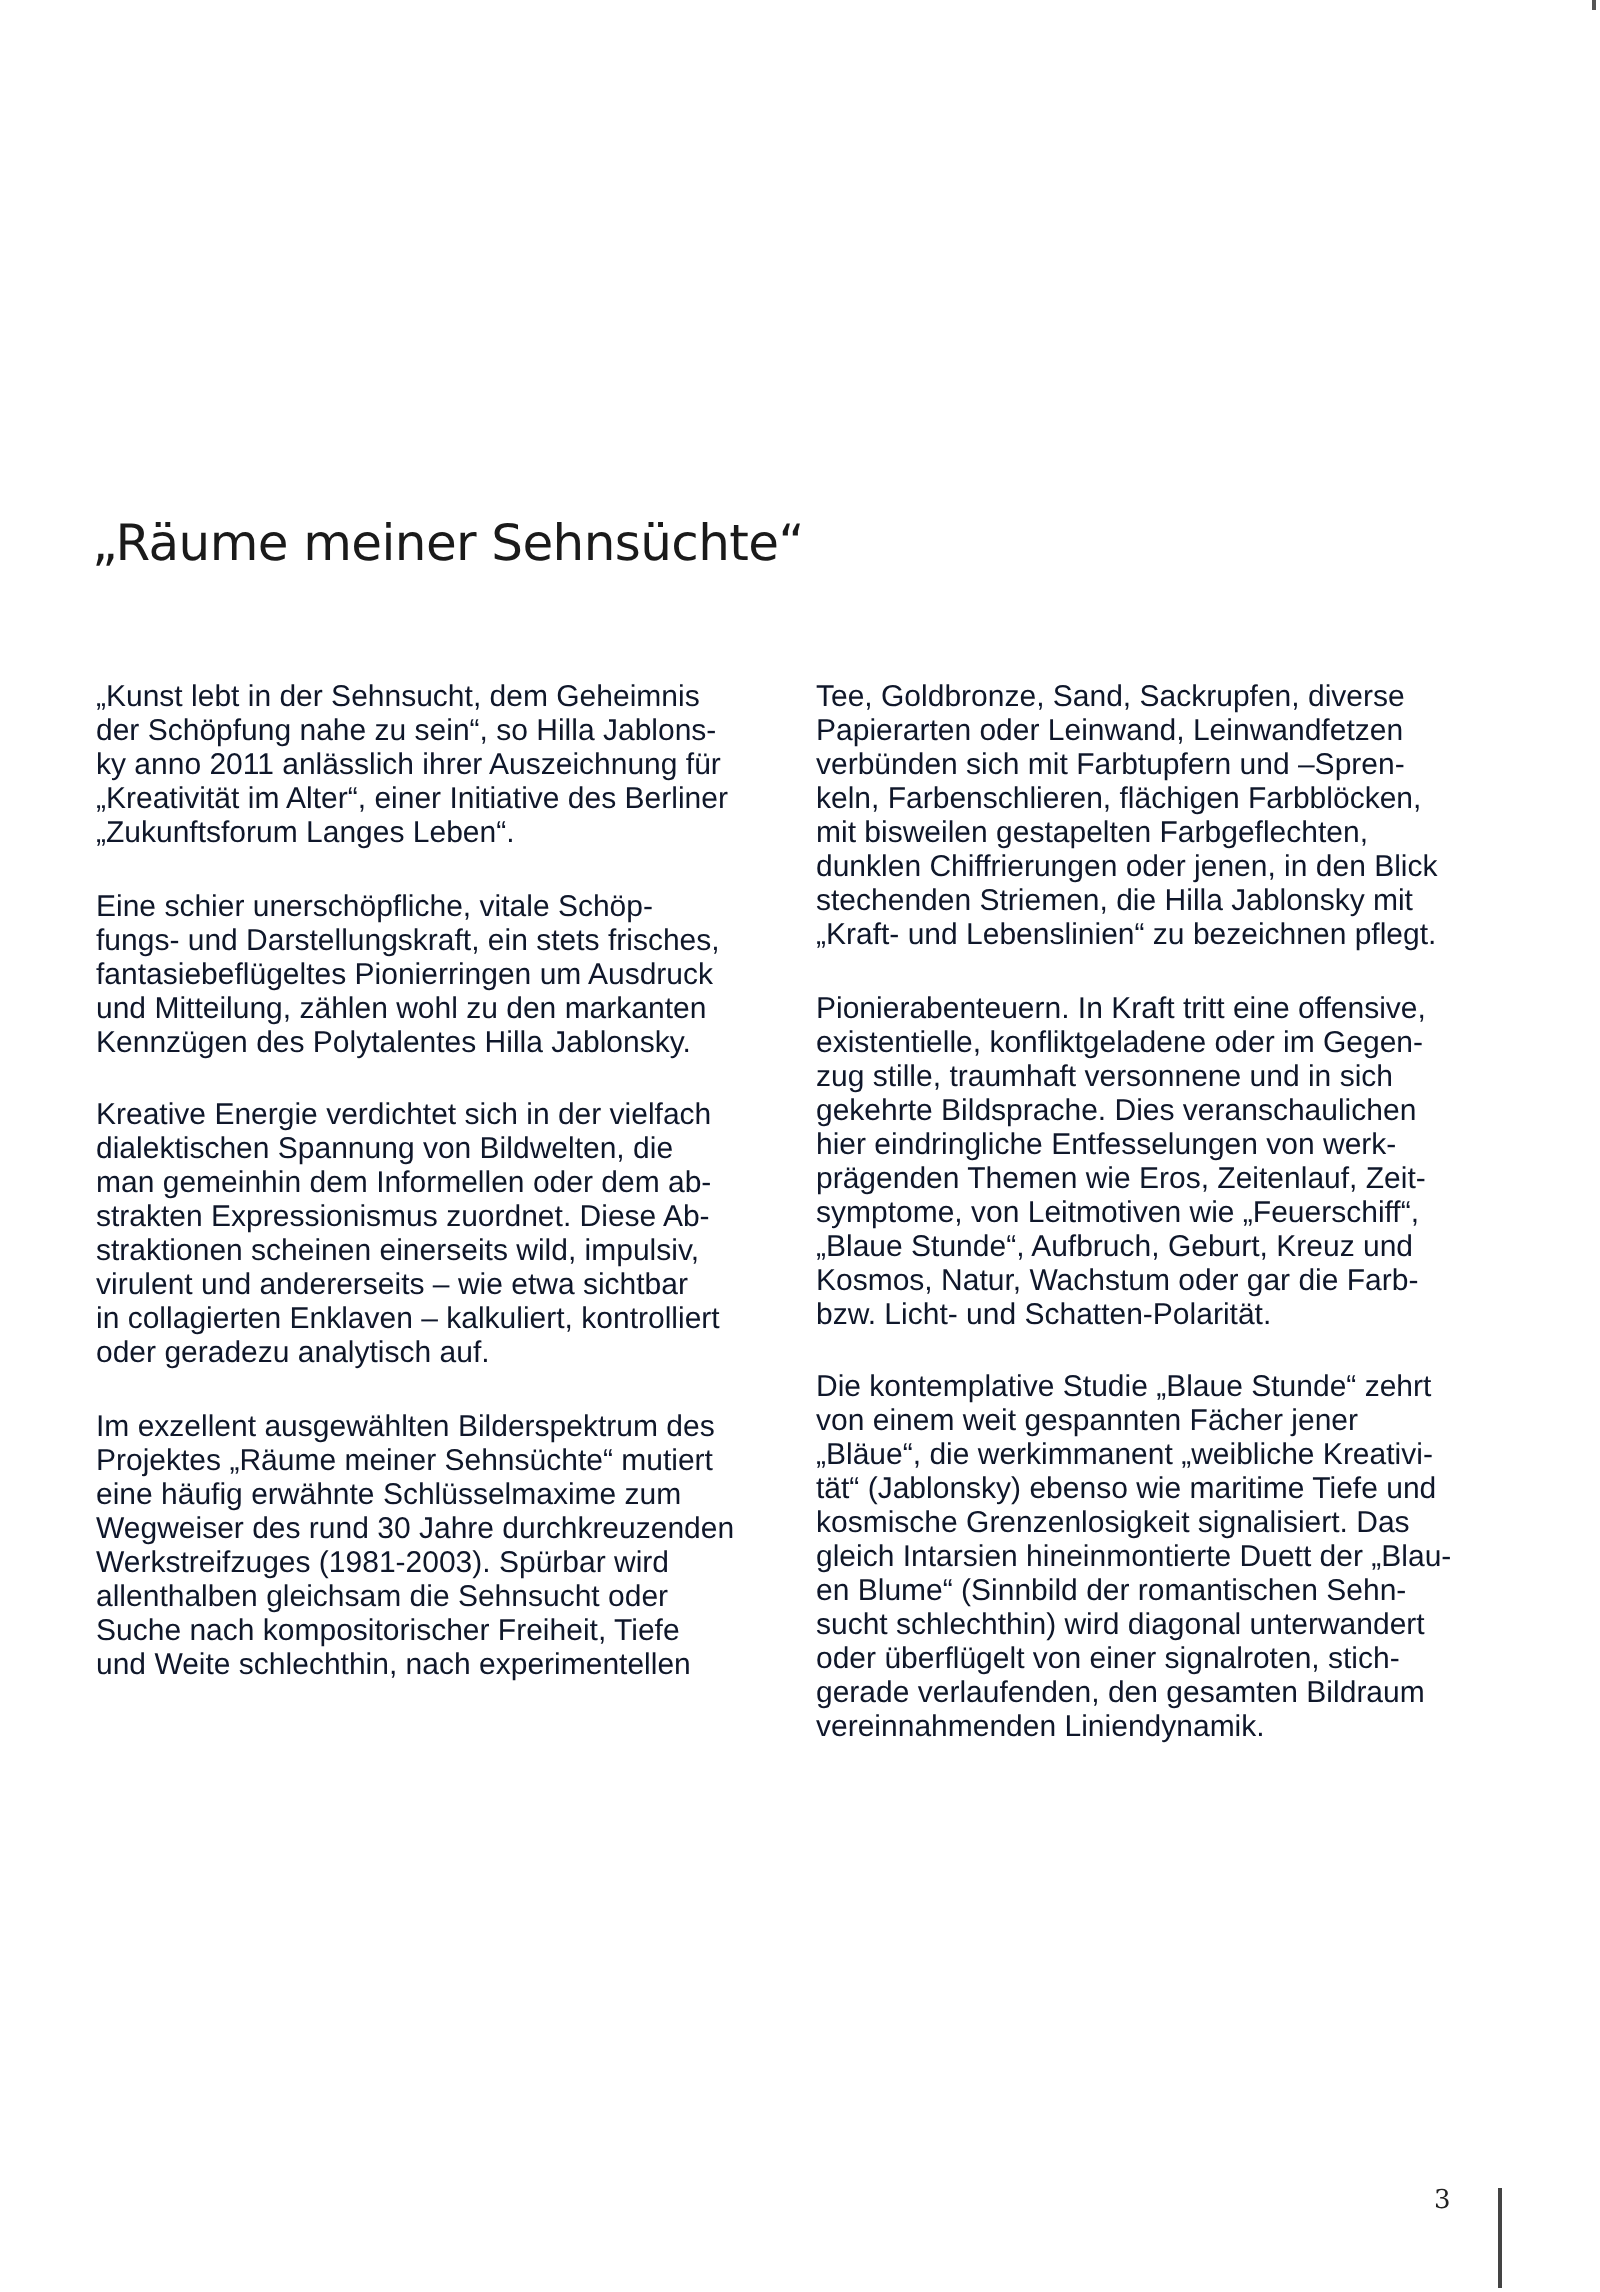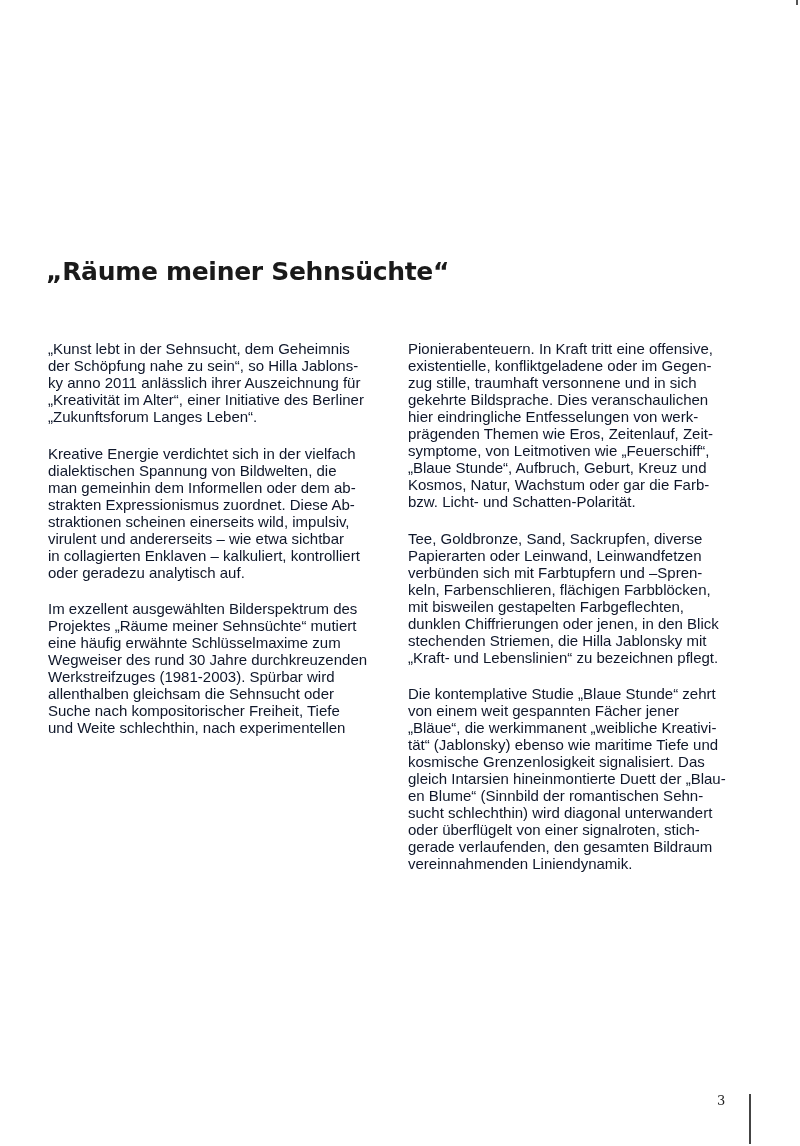--- a/index.html
+++ b/index.html
@@ -1,20 +1,20 @@
 <!DOCTYPE html>
 <html><head>
 <meta charset="utf-8">
 <style>
   html, body { margin: 0; padding: 0; background: #ffffff; }
   body { width: 800px; height: 1146px; position: relative; overflow: hidden; color: #1e1e1e; }
   .top-mark { position: absolute; left: 796px; top: 0; width: 2px; height: 5px; background: #555; }
   .title {
     position: absolute; left: 46px; top: 257px;
-    font-family: "DejaVu Sans", sans-serif; font-weight: bold;
+    font-family: "DejaVu Sans", sans-serif; font-weight: normal;
     font-size: 25px; letter-spacing: -0.3px; color: #1a1a1a; margin: 0;
   }
   .col {
     position: absolute; top: 340px; width: 350px;
     font-family: "Liberation Sans", sans-serif; font-size: 15px;
     line-height: 17px; color: #0f172a;
   }
   .col-left { left: 48px; }
   .col-right { left: 408px; }
   .col p { margin: 0 0 19.6px 0; white-space: pre-line; }
@@ -31,57 +31,62 @@
 <div class="top-mark"></div>
 
 <h1 class="title">„Räume meiner Sehnsüchte“</h1>
 
 <div class="col col-left">
   <p>„Kunst lebt in der Sehnsucht, dem Geheimnis
 der Schöpfung nahe zu sein“, so Hilla Jablons-
 ky anno 2011 anlässlich ihrer Auszeichnung für
 „Kreativität im Alter“, einer Initiative des Berliner
 „Zukunftsforum Langes Leben“.</p>
+  <p>Eine schier unerschöpfliche, vitale Schöp-
+fungs- und Darstellungskraft, ein stets frisches,
+fantasiebeflügeltes Pionierringen um Ausdruck
+und Mitteilung, zählen wohl zu den markanten
+Kennzügen des Polytalentes Hilla Jablonsky.</p>
   <p>Kreative Energie verdichtet sich in der vielfach
 dialektischen Spannung von Bildwelten, die
 man gemeinhin dem Informellen oder dem ab-
 strakten Expressionismus zuordnet. Diese Ab-
 straktionen scheinen einerseits wild, impulsiv,
 virulent und andererseits – wie etwa sichtbar
 in collagierten Enklaven – kalkuliert, kontrolliert
 oder geradezu analytisch auf.</p>
   <p>Im exzellent ausgewählten Bilderspektrum des
 Projektes „Räume meiner Sehnsüchte“ mutiert
 eine häufig erwähnte Schlüsselmaxime zum
 Wegweiser des rund 30 Jahre durchkreuzenden
 Werkstreifzuges (1981-2003). Spürbar wird
 allenthalben gleichsam die Sehnsucht oder
 Suche nach kompositorischer Freiheit, Tiefe
 und Weite schlechthin, nach experimentellen</p>
 </div>
 
 <div class="col col-right">
+  <p>Tee, Goldbronze, Sand, Sackrupfen, diverse
+Papierarten oder Leinwand, Leinwandfetzen
+verbünden sich mit Farbtupfern und –Spren-
+keln, Farbenschlieren, flächigen Farbblöcken,
+mit bisweilen gestapelten Farbgeflechten,
+dunklen Chiffrierungen oder jenen, in den Blick
+stechenden Striemen, die Hilla Jablonsky mit
+„Kraft- und Lebenslinien“ zu bezeichnen pflegt.</p>
   <p>Pionierabenteuern. In Kraft tritt eine offensive,
 existentielle, konfliktgeladene oder im Gegen-
 zug stille, traumhaft versonnene und in sich
 gekehrte Bildsprache. Dies veranschaulichen
 hier eindringliche Entfesselungen von werk-
 prägenden Themen wie Eros, Zeitenlauf, Zeit-
 symptome, von Leitmotiven wie „Feuerschiff“,
 „Blaue Stunde“, Aufbruch, Geburt, Kreuz und
 Kosmos, Natur, Wachstum oder gar die Farb-
 bzw. Licht-  und Schatten-Polarität.</p>
-  <p>Tee, Goldbronze, Sand, Sackrupfen, diverse
-Papierarten oder Leinwand, Leinwandfetzen
-verbünden sich mit Farbtupfern und –Spren-
-keln, Farbenschlieren, flächigen Farbblöcken,
-mit bisweilen gestapelten Farbgeflechten,
-dunklen Chiffrierungen oder jenen, in den Blick
-stechenden Striemen, die Hilla Jablonsky mit
-„Kraft- und Lebenslinien“ zu bezeichnen pflegt.</p>
   <p>Die kontemplative Studie „Blaue Stunde“ zehrt
 von einem weit gespannten Fächer jener
 „Bläue“, die werkimmanent „weibliche Kreativi-
 tät“ (Jablonsky) ebenso wie maritime Tiefe und
 kosmische Grenzenlosigkeit signalisiert. Das
 gleich Intarsien hineinmontierte Duett der „Blau-
 en Blume“ (Sinnbild der romantischen Sehn-
 sucht schlechthin) wird diagonal unterwandert
 oder überflügelt von einer signalroten, stich-
 gerade verlaufenden, den gesamten Bildraum

